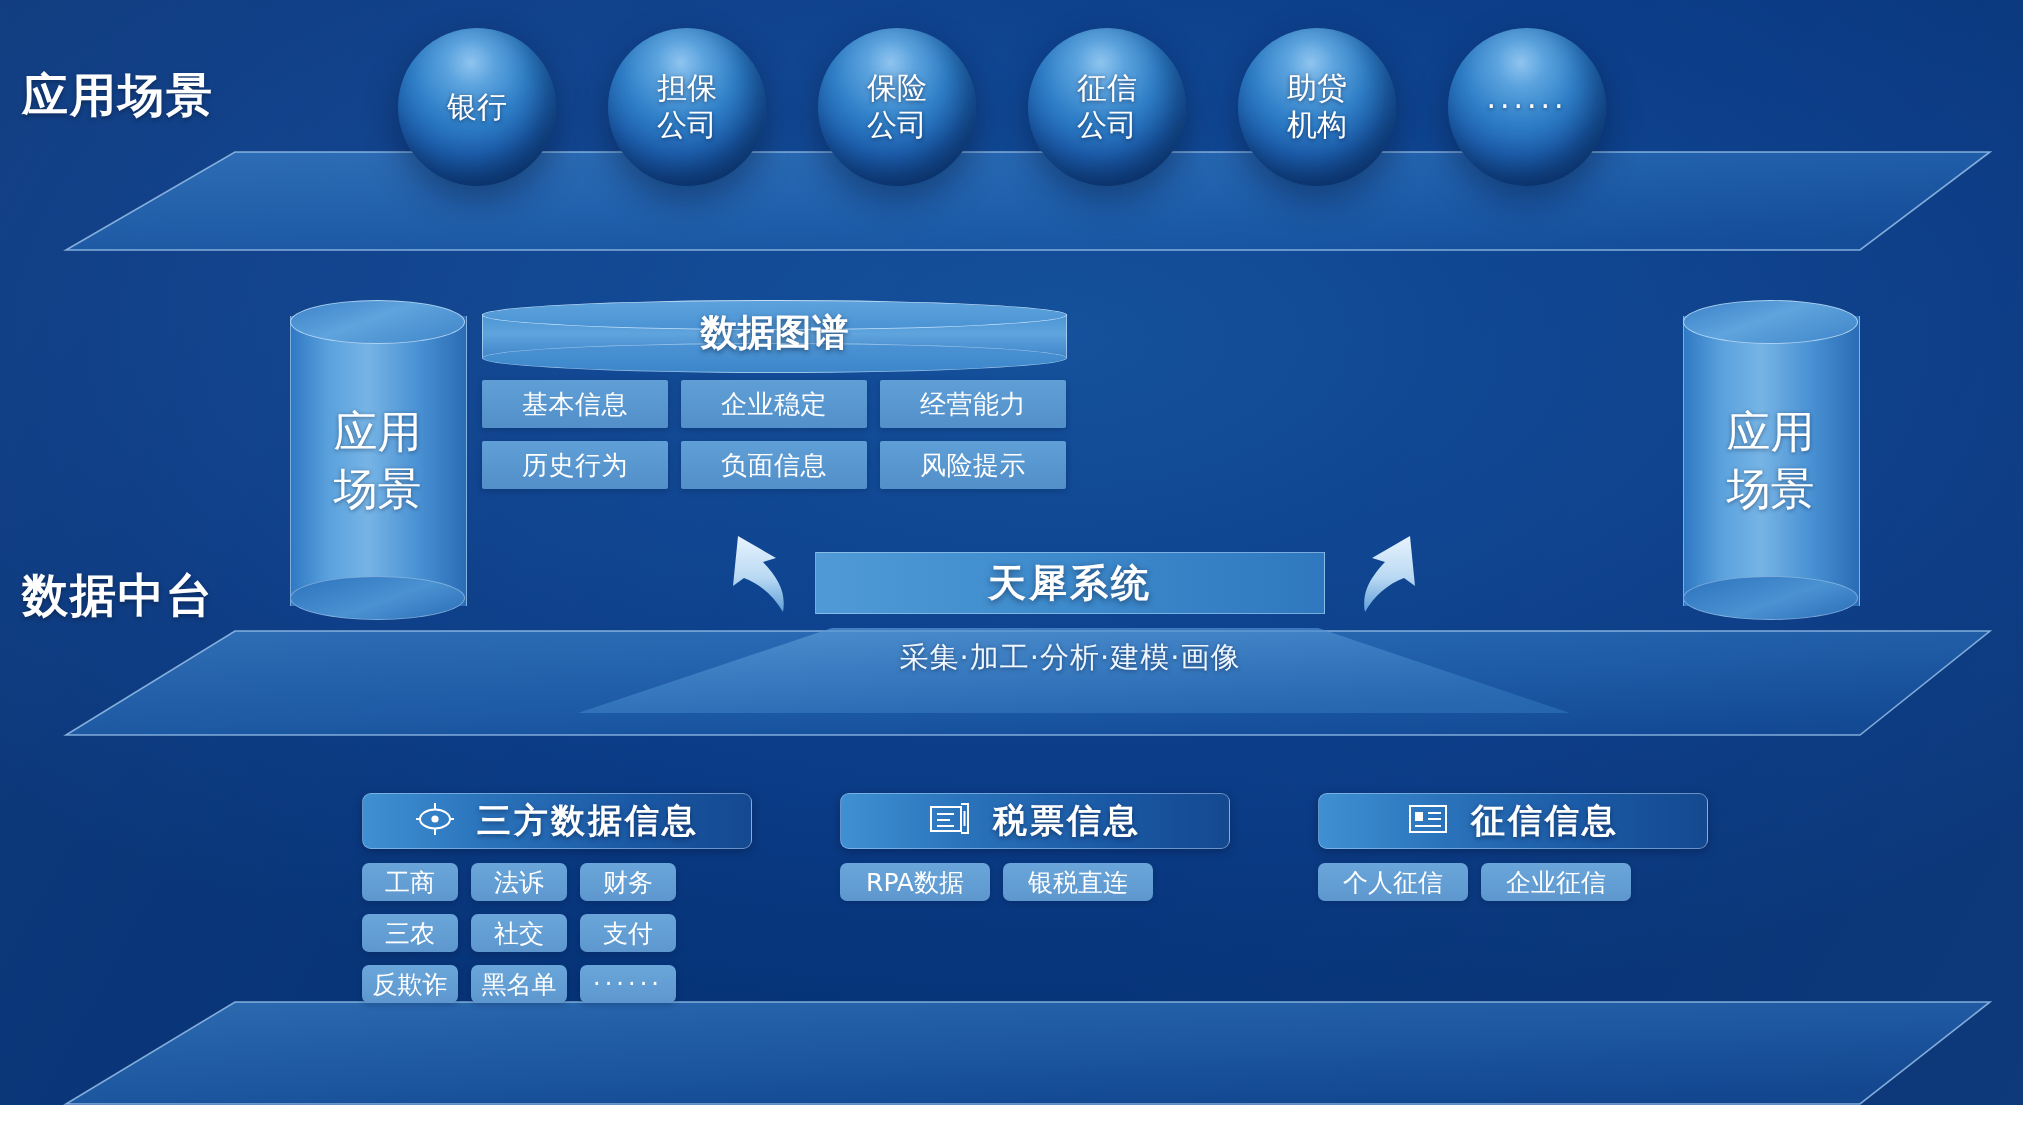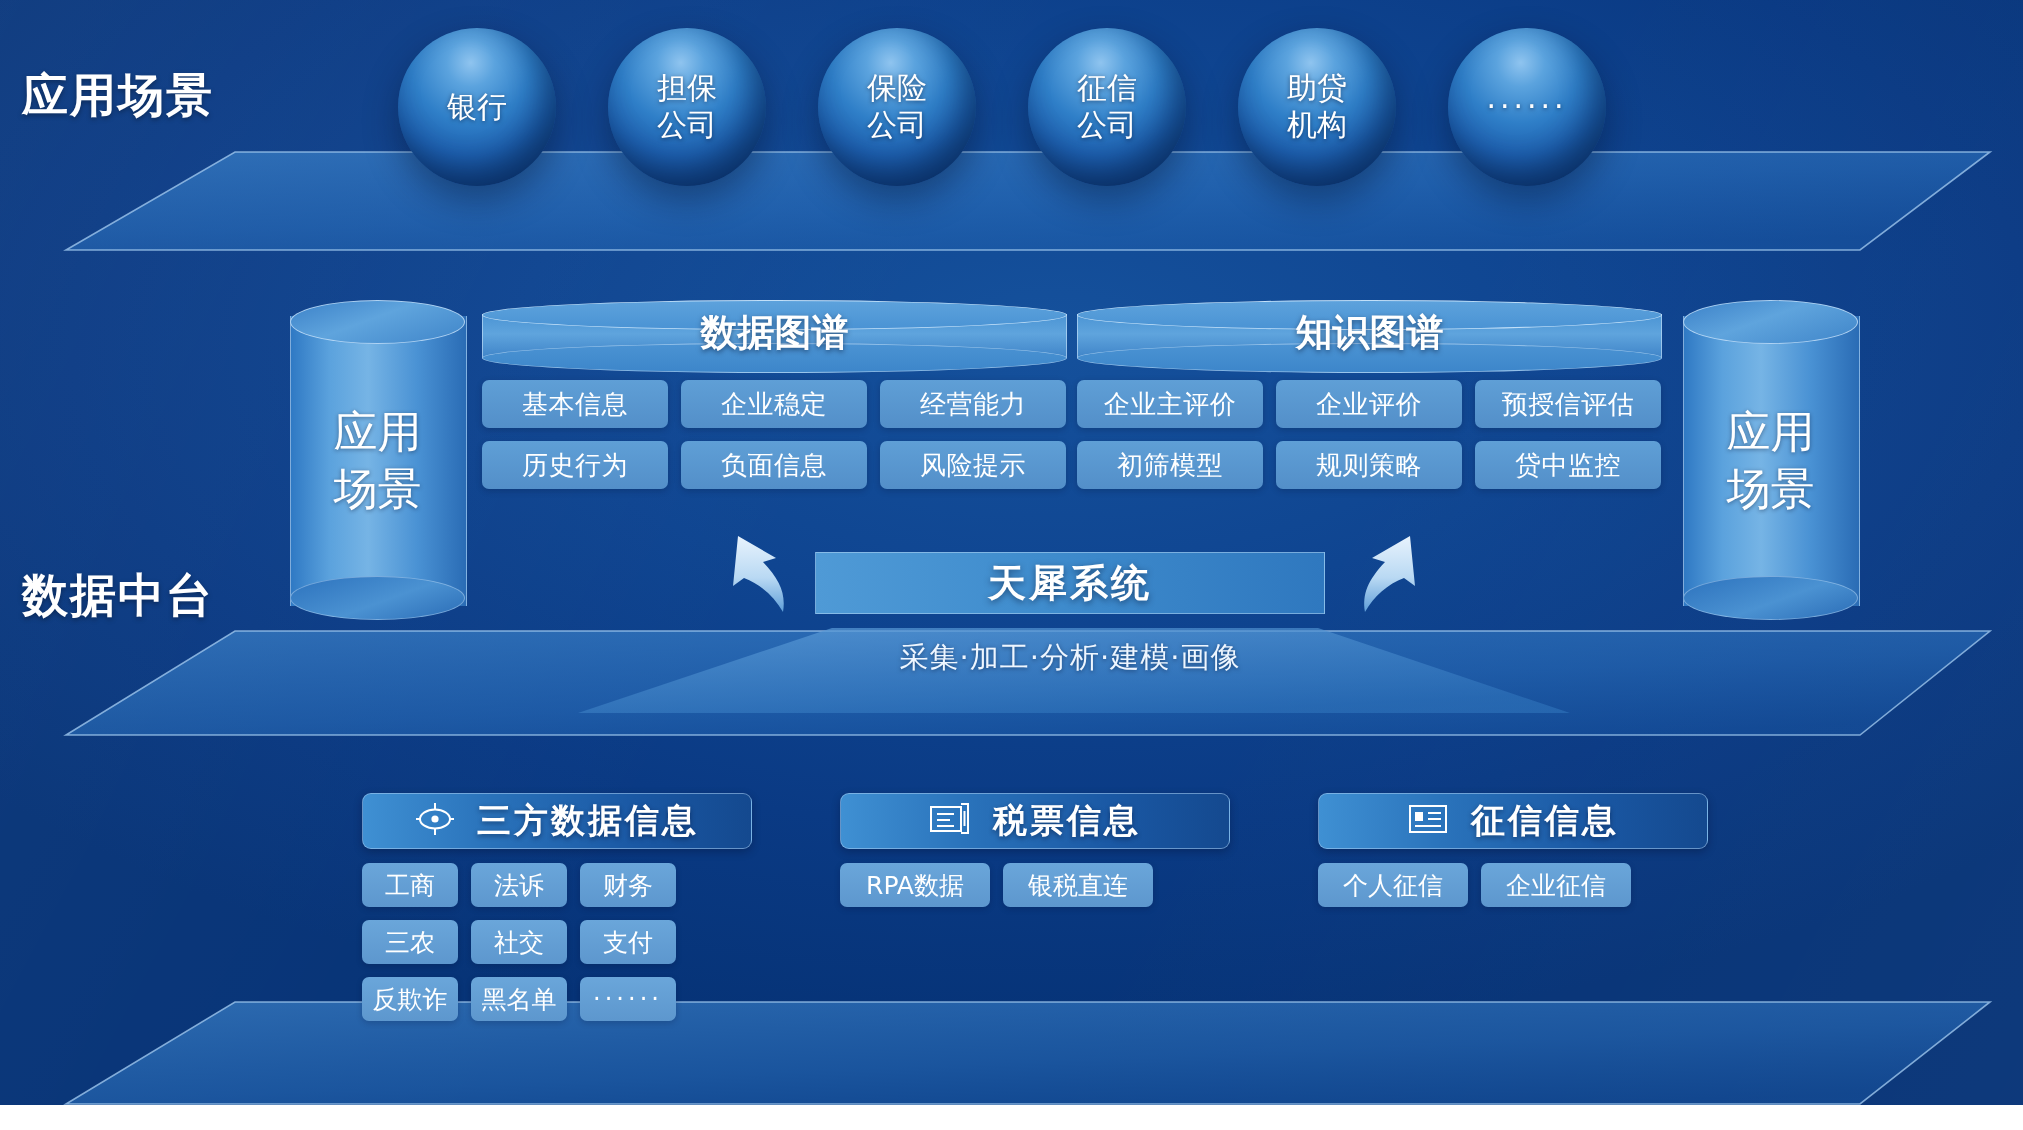--- a/index.html
+++ b/index.html
@@ -106,21 +106,21 @@
   .disc .title{
     position:absolute;left:0;top:0;width:100%;height:66px;
     display:flex;align-items:center;justify-content:center;
     color:#fff;font-size:37px;font-weight:bold;
     text-shadow:0 2px 5px rgba(0,14,42,.5);
     font-family:"DejaVu Sans","Liberation Sans",sans-serif;
     z-index:3;
   }
   .pill-grid{display:flex;flex-wrap:wrap;gap:13px;margin-top:14px;}
   .pill{
-    width:186px;height:48px;border-radius:7px;
+    width:186px;height:48px;border-radius:2px;
     background:linear-gradient(180deg,#5f9fd6 0%, #538fc9 100%);
     display:flex;align-items:center;justify-content:center;
     color:#ffffff;font-size:26px;letter-spacing:.5px;
     font-family:"DejaVu Sans","Liberation Sans",sans-serif;
     box-shadow:0 2px 6px rgba(0,12,40,.22);
   }
 
   
   #tianxi{position:absolute;left:815px;top:552px;width:510px;height:62px;}
   #tianxi .slab{
@@ -153,21 +153,21 @@
     box-shadow:0 3px 9px rgba(0,10,36,.3);
   }
   .group .header .gi{flex:0 0 auto;display:block;}
   .group .header .gt{
     color:#fff;font-size:34px;font-weight:bold;letter-spacing:3px;
     text-shadow:0 2px 5px rgba(0,12,40,.45);
     font-family:Liberation Serif, serif;
   }
   .tag-grid{display:flex;flex-wrap:wrap;gap:13px;margin-top:14px;}
   .tag{
-    height:44px;border-radius:7px;
+    height:38px;border-radius:7px;
     background:linear-gradient(180deg,#6aa6da 0%, #5d97ce 100%);
     display:flex;align-items:center;justify-content:center;
     color:#ffffff;font-size:25px;
     font-family:"DejaVu Sans","Liberation Sans",sans-serif;
     box-shadow:0 2px 6px rgba(0,12,40,.2);
   }
   .tag.w3{width:96px;}
   .tag.w5{width:150px;}
   .tag.dots{letter-spacing:4px;font-size:24px;}
 
@@ -278,36 +278,20 @@
     <div class="pill-grid">
       <div class="pill">基本信息</div>
       <div class="pill">企业稳定</div>
       <div class="pill">经营能力</div>
       <div class="pill">历史行为</div>
       <div class="pill">负面信息</div>
       <div class="pill">风险提示</div>
     </div>
   </div>
 
-  <div class="graph" style="left:1077px;top:300px;">
-    <div class="disc">
-      <div class="side"></div>
-      <div class="ellipse-bot"></div>
-      <div class="ellipse-top"></div>
-      <div class="title">知识图谱</div>
-    </div>
-    <div class="pill-grid">
-      <div class="pill">企业主评价</div>
-      <div class="pill">企业评价</div>
-      <div class="pill">预授信评估</div>
-      <div class="pill">初筛模型</div>
-      <div class="pill">规则策略</div>
-      <div class="pill">贷中监控</div>
-    </div>
-  </div>
 
   <div class="arrow" style="left:708px;top:528px;">
     <svg width="110" height="105" viewBox="0 0 110 105">
       <defs>
         <linearGradient id="ag1" x1="0" y1="0" x2="0" y2="1">
           <stop offset="0" stop-color="#e8f3fd"></stop>
           <stop offset="0.55" stop-color="#b9d9f3"></stop>
           <stop offset="1" stop-color="#5e9ed8"></stop>
         </linearGradient>
       </defs>

